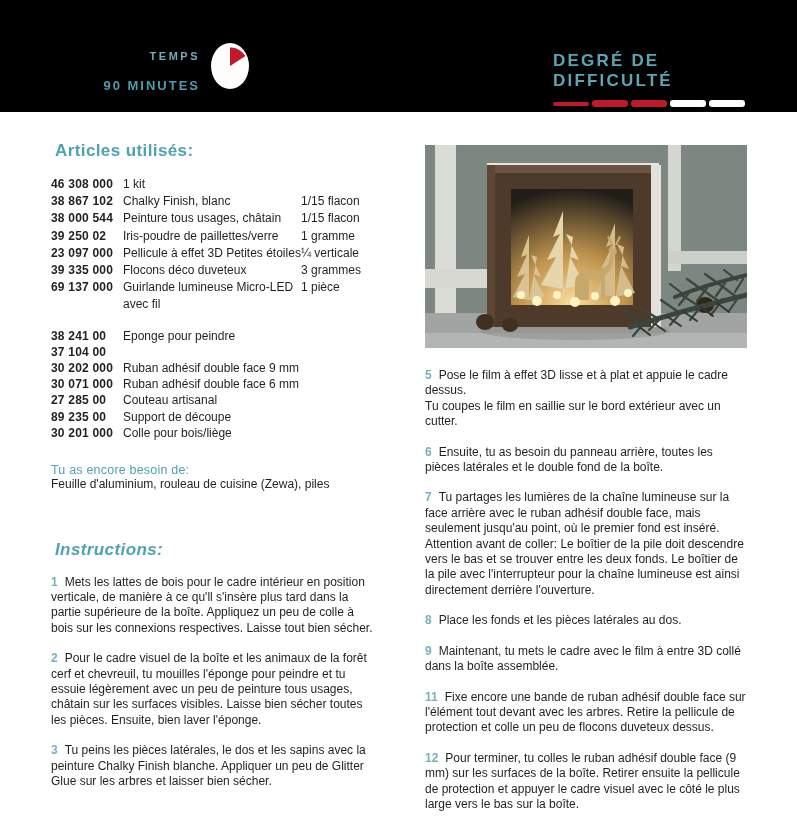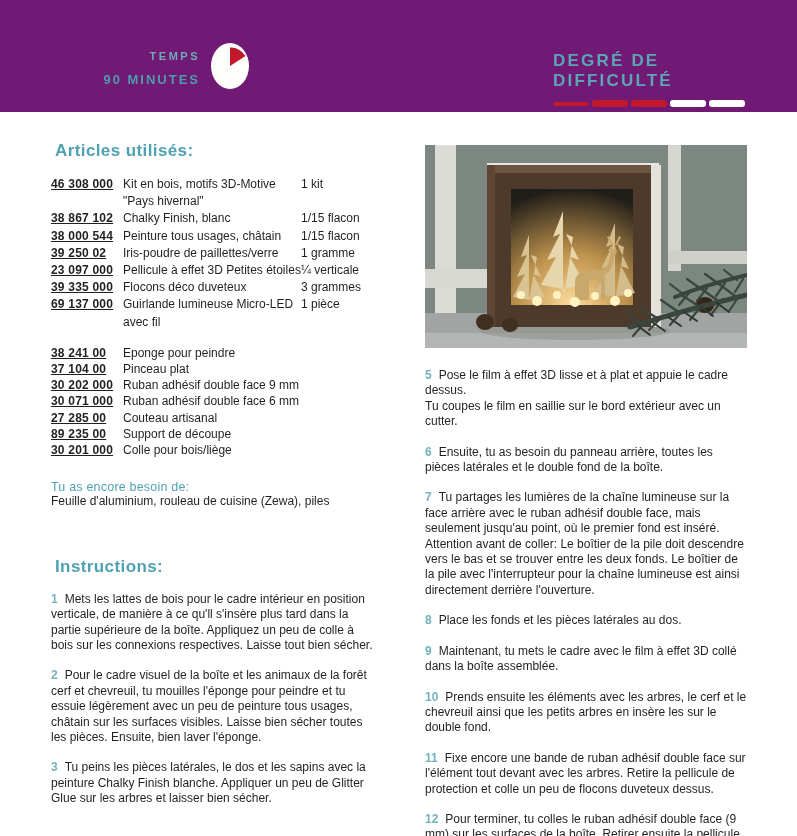--- a/index.html
+++ b/index.html
@@ -2,46 +2,46 @@
 <html style="--red: #c2182b; --teal: #4fa2b1;"><head>
 <meta charset="utf-8">
 <style>
   html,body{margin:0;padding:0;}
   body{background:#fff;}
   .page{
     position:relative;width:797px;height:836px;background:#ffffff;overflow:hidden;
     font-family:"Liberation Sans",sans-serif;color:#221f1f;
   }
   
-  .header-band{position:absolute;top:0;left:0;width:797px;height:112px;background:#701a75;}
+  .header-band{position:absolute;top:0;left:0;width:797px;height:112px;background:#000000;}
   .time-block{position:absolute;top:50px;left:40px;width:160px;text-align:right;}
   .time-label{font-size:11px;letter-spacing:2.5px;color:#6fabb8;font-weight:bold;}
-  .time-value{font-size:13px;letter-spacing:2px;color:#4c9cac;font-weight:bold;margin-top:10px;}
+  .time-value{font-size:13px;letter-spacing:2px;color:#4c9cac;font-weight:bold;margin-top:16px;}
   .clock{position:absolute;top:42px;left:210px;}
   .diff-block{position:absolute;top:51px;left:553px;width:192px;}
   .diff-label{font-size:17px;font-weight:bold;letter-spacing:2.2px;color:#5ba6b4;}
   .diff-bars{display:flex;gap:3px;margin-top:9px;align-items:center;}
   .diff-bar{flex:1;height:7px;border-radius:3px;}
   .diff-bar.filled{background:var(--red,#c2182b);}
   .diff-bar.empty{background:#ffffff;}
   .diff-bar:first-child{height:4px;}
   
   .col-left{position:absolute;left:51px;top:112px;width:326px;}
   .col-right{position:absolute;left:425px;top:112px;width:323px;}
   .section-heading{font-size:17px;font-weight:bold;color:var(--teal,#4fa2b1);letter-spacing:0.4px;margin:4px;}
   .articles-heading{margin-top:29px;}
   .sub-heading{font-size:12.5px;font-weight:normal;color:var(--teal,#4fa2b1);letter-spacing:0.2px;margin-top:22px;}
   .article-list{margin-top:15px;}
   .article-list.second{margin-top:14px;}
   .article-row{display:grid;grid-template-columns:72px 1fr 76px;font-size:12px;line-height:17.2px;}
   .article-list.second .article-row{line-height:16.2px;}
-  .article-code{font-weight:bold;letter-spacing:0.2px;text-decoration:underline;}
+  .article-code{font-weight:bold;letter-spacing:0.2px;}
   .article-qty{}
   .also-text{font-size:12px;line-height:15.5px;}
-  .instructions-heading{margin-top:47px;}
+  .instructions-heading{margin-top:47px;font-style:italic;}
   .steps{margin-top:2px;}
   .step{font-size:12px;line-height:15.4px;margin-top:15px;}
   .step-text{white-space:pre-line;}
   .step-num{color:#73b2be;font-weight:bold;margin-right:7px;}
   .photo-wrap{margin-top:33px;width:322px;height:203px;overflow:hidden;}
   .col-right .steps{margin-top:20px;}
 </style>
 </head>
 <body>
 
@@ -69,21 +69,20 @@
         </div>
     </div>
   </div>
 
   <div class="col-left">
     <h2 class="section-heading articles-heading">Articles utilisés:</h2>
 
     <div class="article-list">
         <div class="article-row">
         <span class="article-code">46 308 000</span>
-        <span class="article-name">Kit en bois, motifs 3D-Motive "Pays hivernal"</span>
         <span class="article-qty">1 kit</span>
       </div>
         <div class="article-row">
         <span class="article-code">38 867 102</span>
         <span class="article-name">Chalky Finish, blanc</span>
         <span class="article-qty">1/15 flacon</span>
       </div>
         <div class="article-row">
         <span class="article-code">38 000 544</span>
         <span class="article-name">Peinture tous usages, châtain</span>
@@ -112,21 +111,20 @@
       </div>
 
     <div class="article-list second">
         <div class="article-row">
         <span class="article-code">38 241 00</span>
         <span class="article-name">Eponge pour peindre</span>
         <span class="article-qty"></span>
       </div>
         <div class="article-row">
         <span class="article-code">37 104 00</span>
-        <span class="article-name">Pinceau plat</span>
         <span class="article-qty"></span>
       </div>
         <div class="article-row">
         <span class="article-code">30 202 000</span>
         <span class="article-name">Ruban adhésif double face 9 mm</span>
         <span class="article-qty"></span>
       </div>
         <div class="article-row">
         <span class="article-code">30 071 000</span>
         <span class="article-name">Ruban adhésif double face 6 mm</span>
@@ -232,20 +230,19 @@
       </svg>
     </div>
 
     <div class="steps">
         <p class="step"><span class="step-num">5</span><span class="step-text">Pose le film à effet 3D lisse et à plat et appuie le cadre dessus.
 Tu coupes le film en saillie sur le bord extérieur avec un cutter.</span></p>
         <p class="step"><span class="step-num">6</span><span class="step-text">Ensuite, tu as besoin du panneau arrière, toutes les pièces latérales et le double fond de la boîte.</span></p>
         <p class="step"><span class="step-num">7</span><span class="step-text">Tu partages les lumières de la chaîne lumineuse sur la face arrière avec le ruban adhésif double face, mais seulement jusqu'au point, où le premier fond est inséré.
 Attention avant de coller: Le boîtier de la pile doit descendre vers le bas et se trouver entre les deux fonds. Le boîtier de la pile avec l'interrupteur pour la chaîne lumineuse est ainsi directement derrière l'ouverture.</span></p>
         <p class="step"><span class="step-num">8</span><span class="step-text">Place les fonds et les pièces latérales au dos.</span></p>
-        <p class="step"><span class="step-num">9</span><span class="step-text">Maintenant, tu mets le cadre avec le film à effet 3D collé dans la boîte assemblée.</span></p>
-        <p class="step"><span class="step-num">10</span><span class="step-text">Prends ensuite les éléments avec les arbres, le cerf et le chevreuil ainsi que les petits arbres en insère les sur le double fond.</span></p>
+        <p class="step"><span class="step-num">9</span><span class="step-text">Maintenant, tu mets le cadre avec le film à entre 3D collé dans la boîte assemblée.</span></p>
         <p class="step"><span class="step-num">11</span><span class="step-text">Fixe encore une bande de ruban adhésif double face sur l'élément tout devant avec les arbres. Retire la pellicule de protection et colle un peu de flocons duveteux dessus.</span></p>
         <p class="step"><span class="step-num">12</span><span class="step-text">Pour terminer, tu colles le ruban adhésif double face (9 mm) sur les surfaces de la boîte. Retirer ensuite la pellicule de protection et appuyer le cadre visuel avec le côté le plus large vers le bas sur la boîte.</span></p>
       </div>
   </div>
 
 </div>
 
 </body></html>

